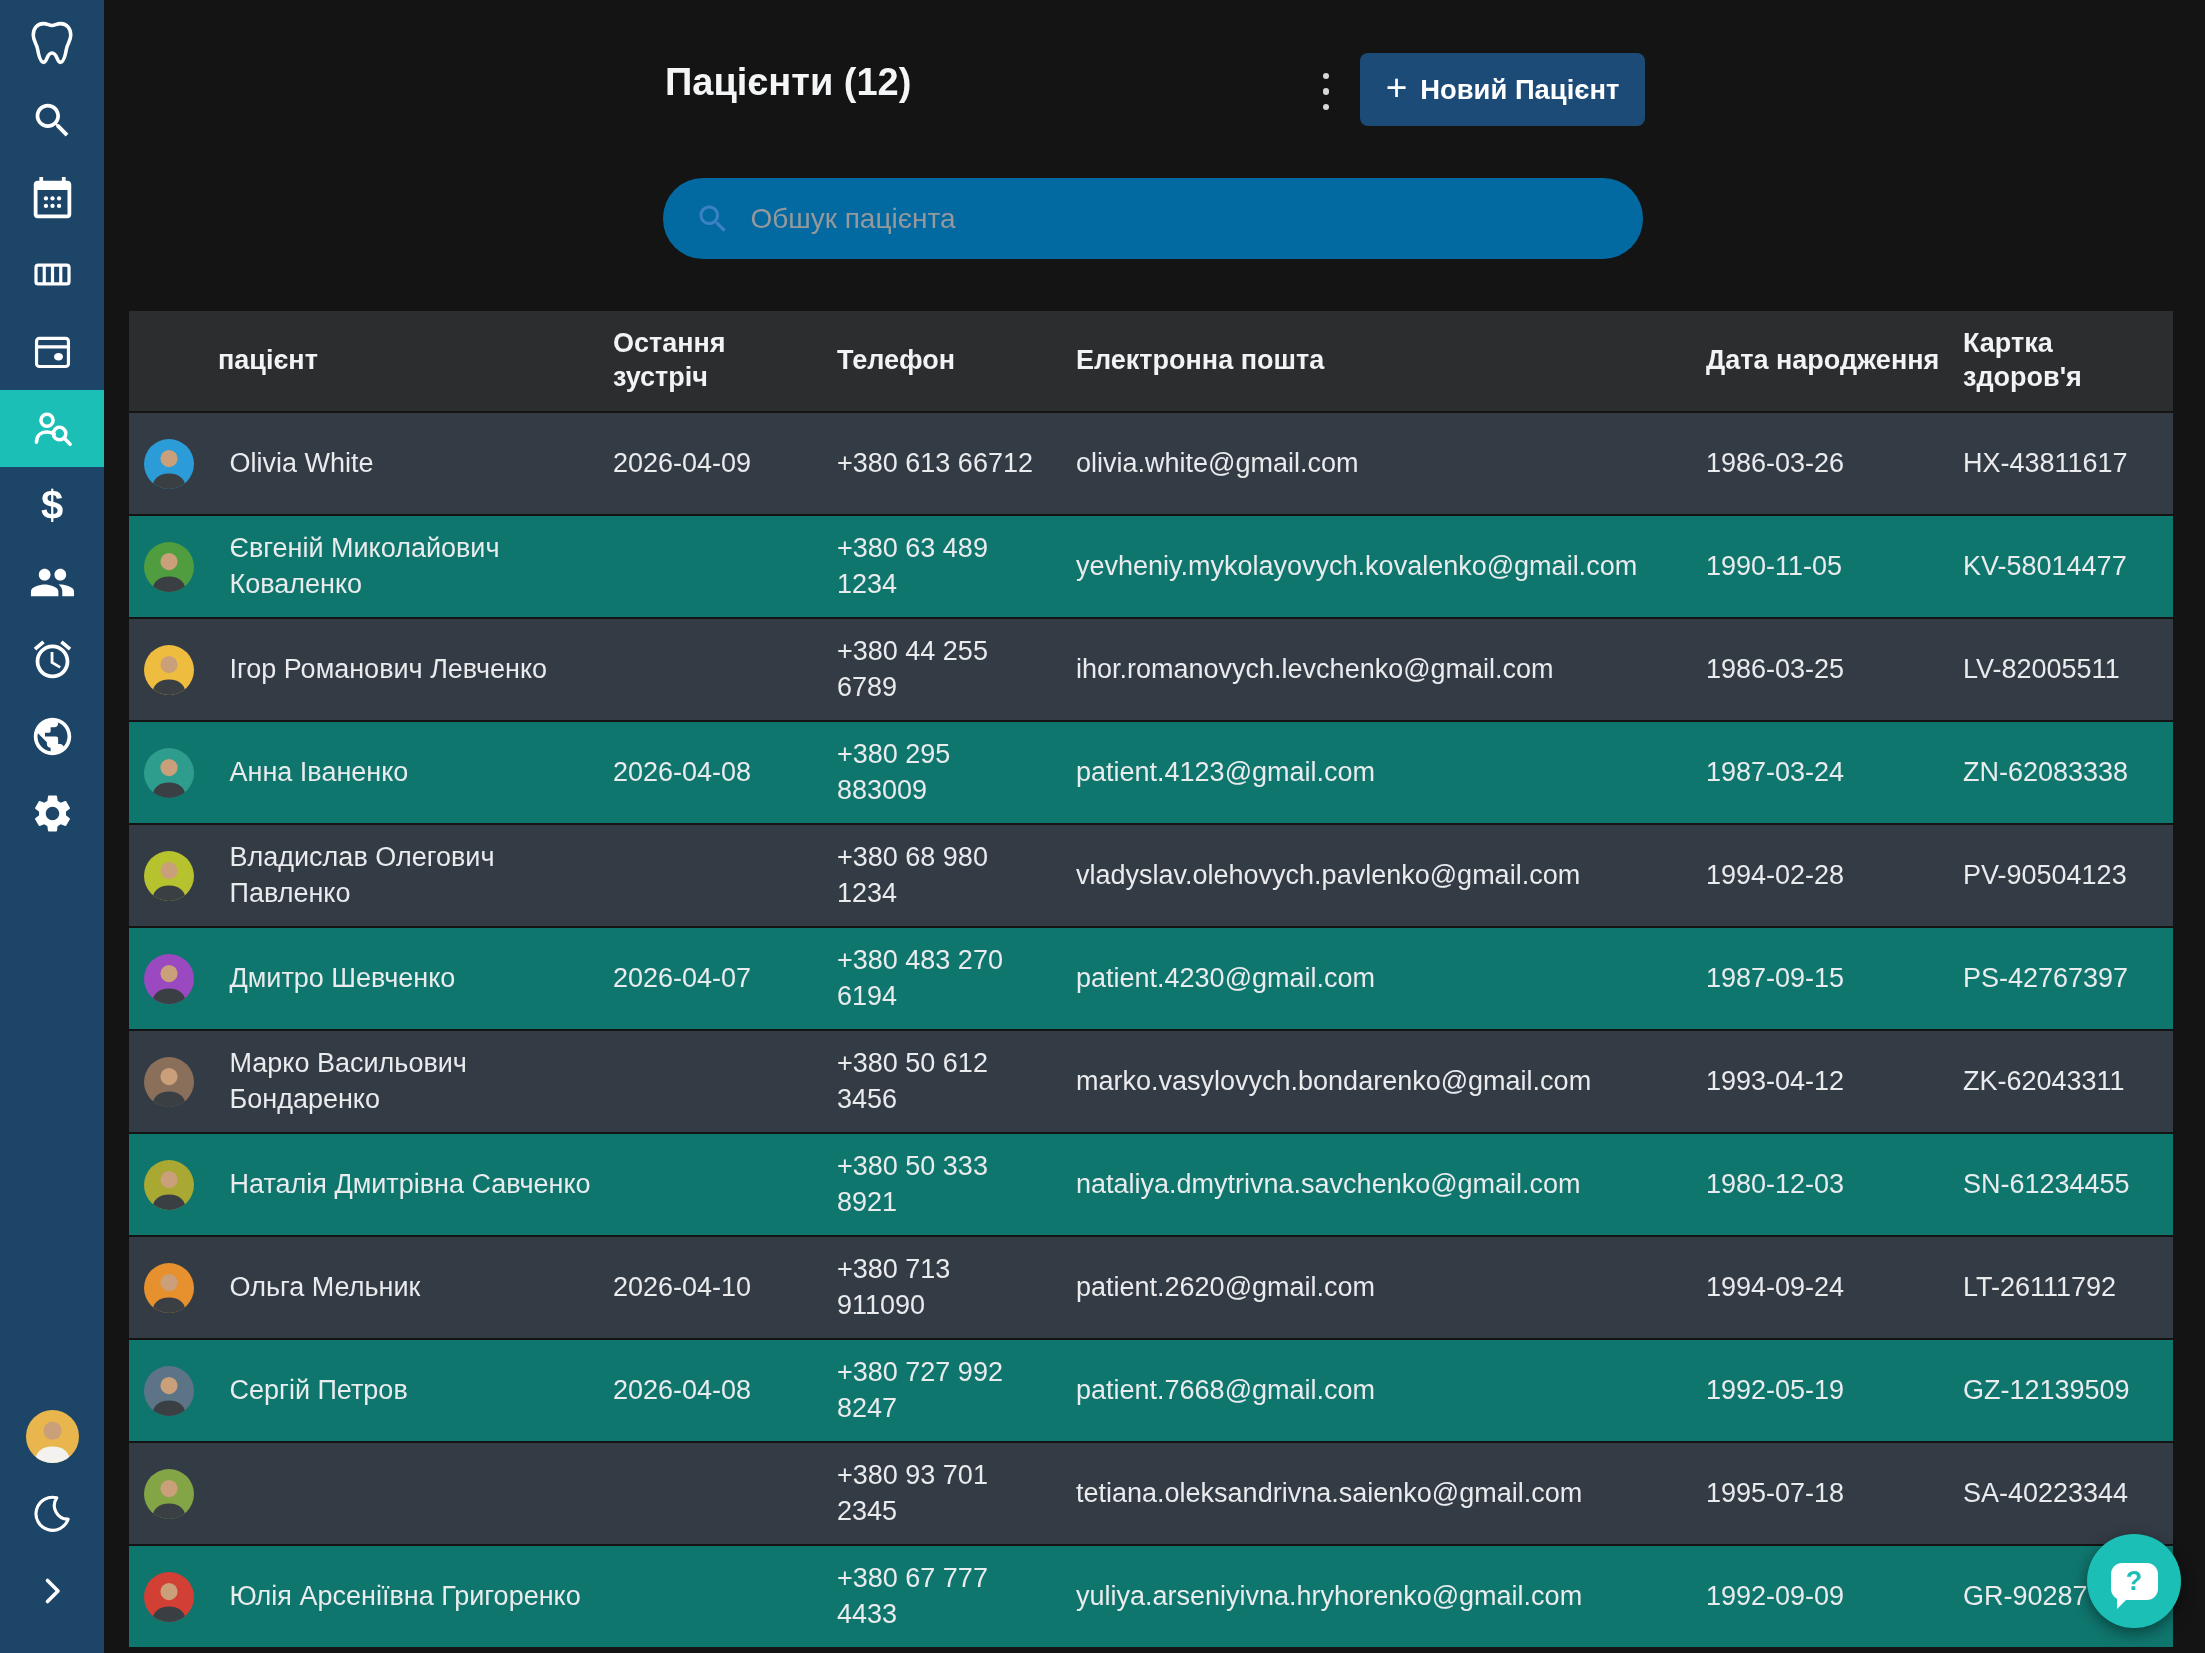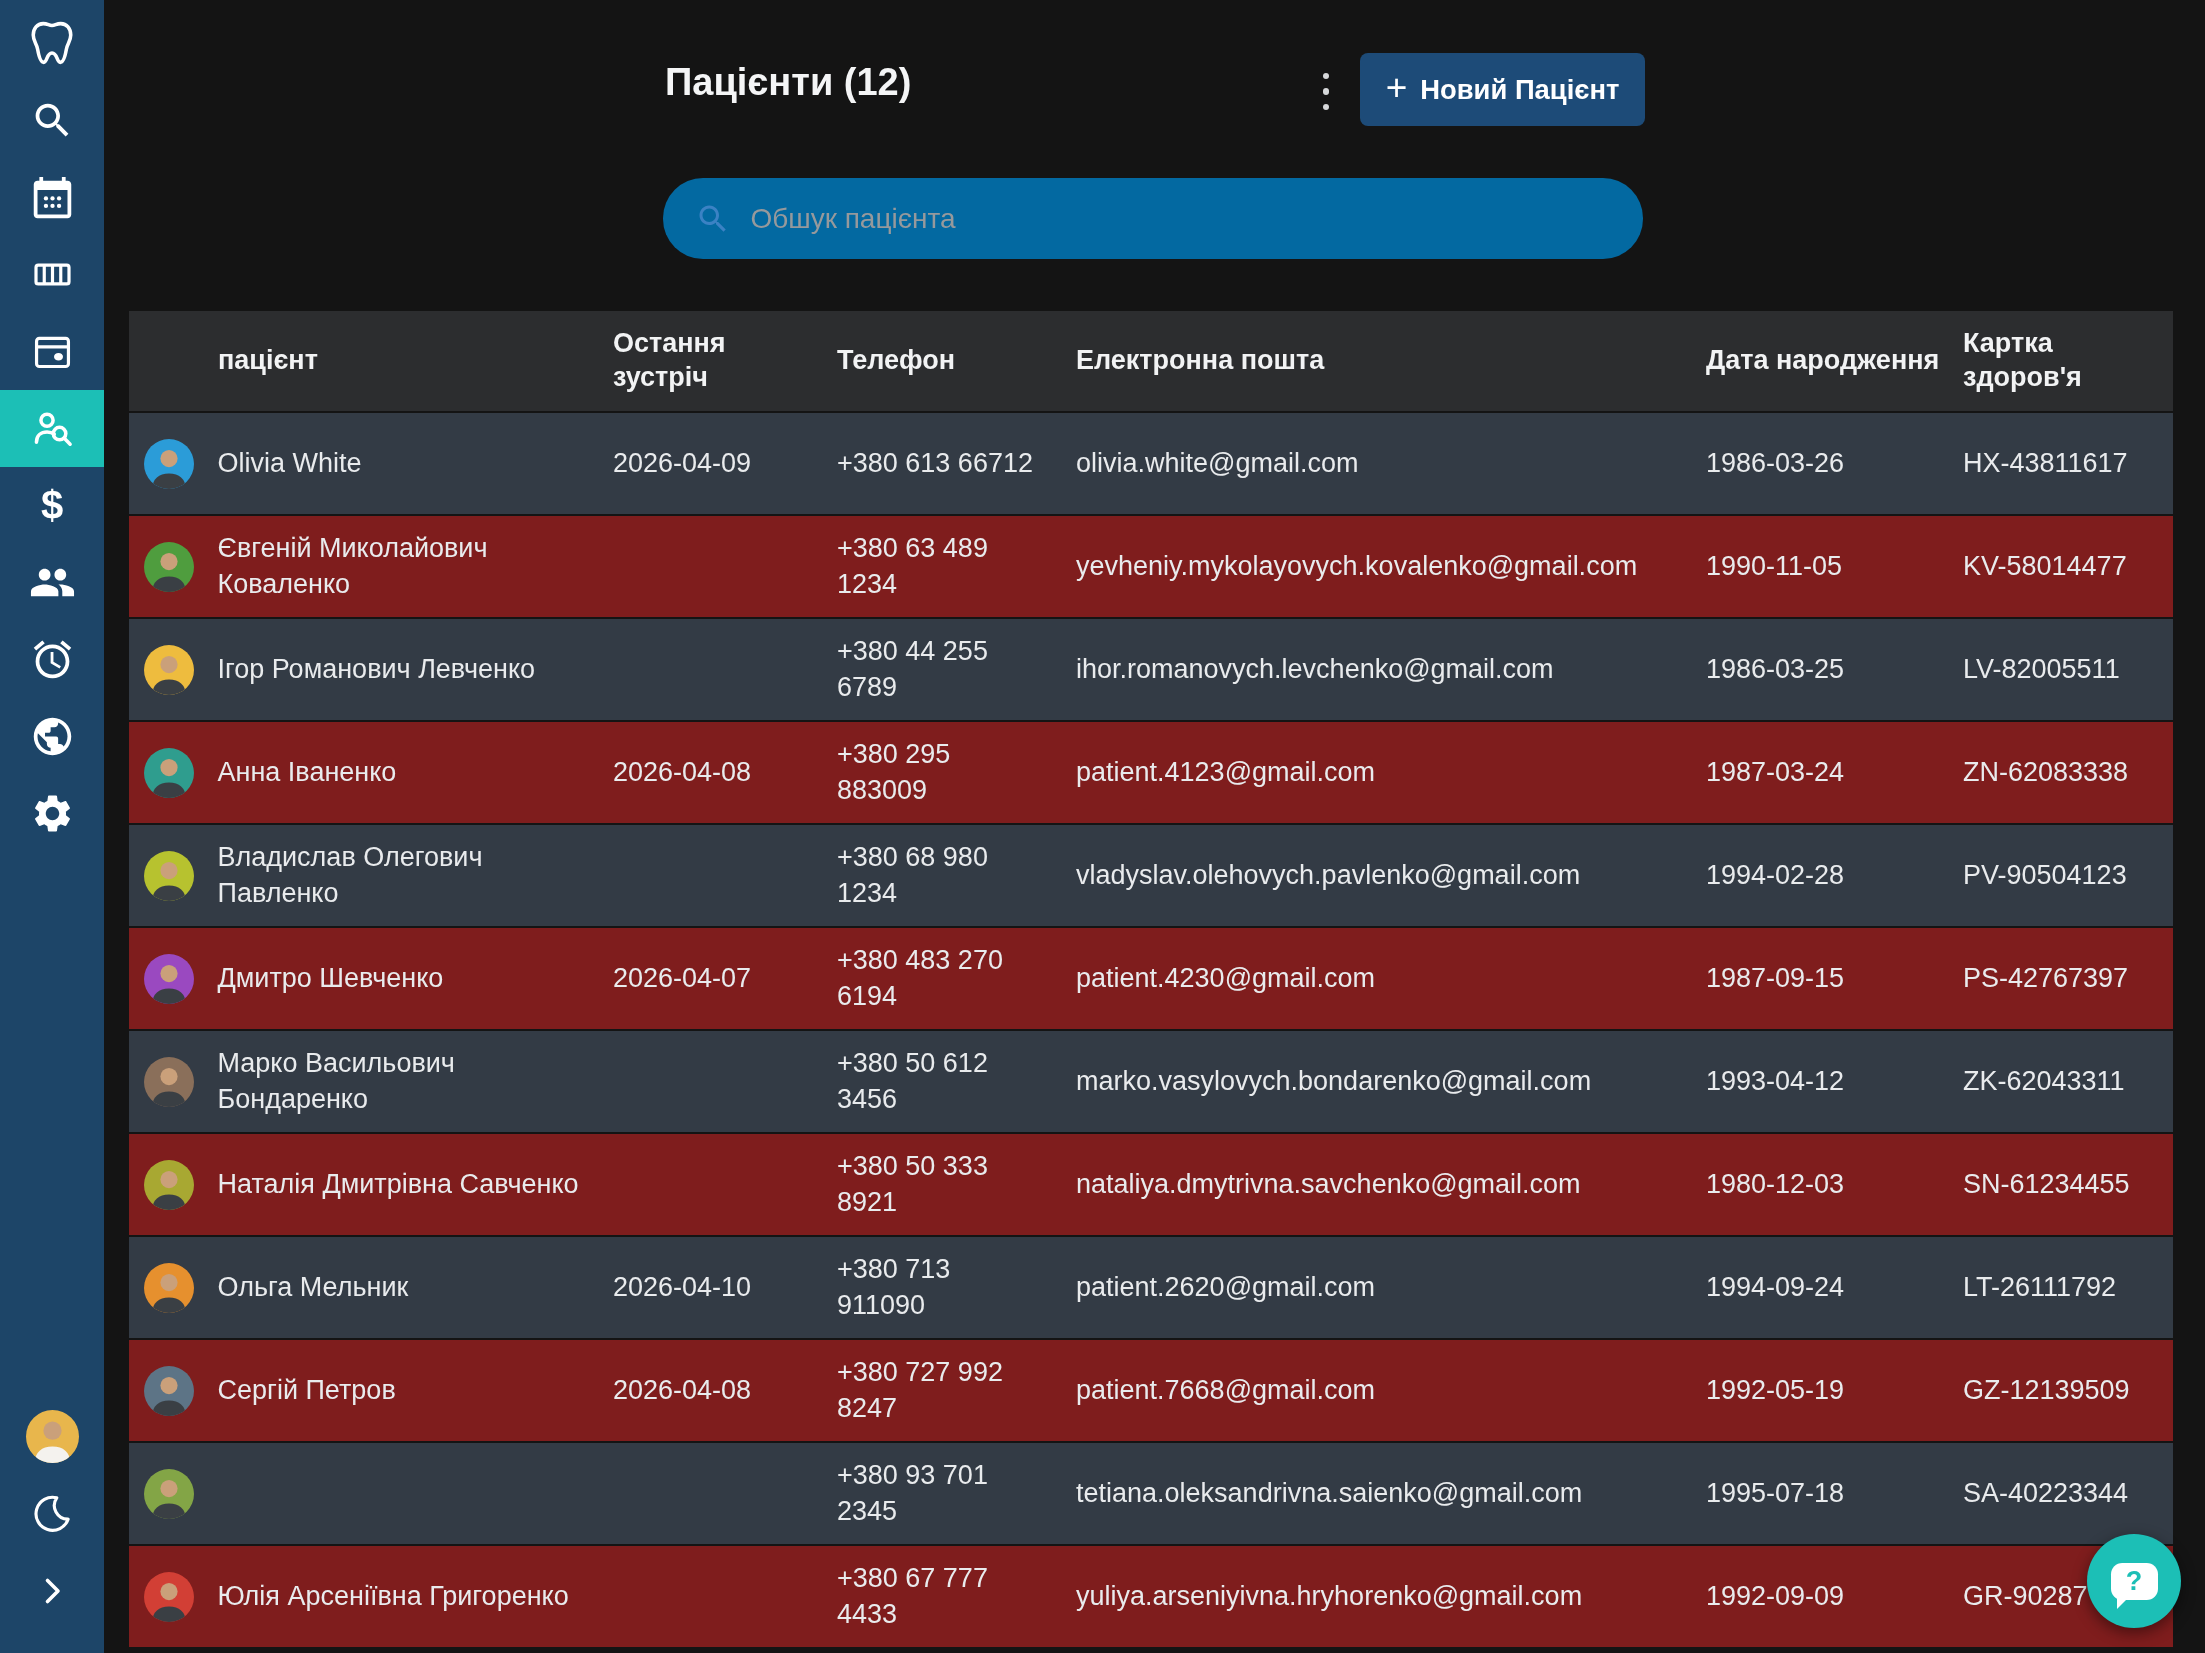--- a/index.html
+++ b/index.html
@@ -35,24 +35,24 @@
   .search-wrap input::placeholder { color:#96999c; }
 
   
   .table { position:absolute; left:25px; top:311px; width:2044px; }
   .grid-row { display:grid; grid-template-columns:484px 224px 239px 630px 257px 209px; align-items:center; }
   .thead { background:#2c2d2f; height:100px; font-weight:bold; color:#f2f3f4; font-size:27px; line-height:1.25; }
   .thead .cell { padding-right:19.4px; }
   .thead .cell.first { padding-left:89px; }
   .row { height:103px; border-top:2.4px solid #141414; color:#e9ebed; font-size:27px; line-height:1.3; cursor:pointer; }
   .row.odd  { background:#333b45; }
-  .row.even { background:#7f1d1d; }
+  .row.even { background:#0f766e; }
   .cell { padding-right:19.4px; overflow:hidden; }
   .cell.phone, .cell.name-text { white-space:pre-line; }
-  .patient-cell { display:flex; align-items:center; gap:24px; padding-left:14.5px; height:100%; }
+  .patient-cell { display:flex; align-items:center; gap:36px; padding-left:14.5px; height:100%; }
   .avatar { width:50px; height:50px; border-radius:50%; overflow:hidden; flex:0 0 auto; }
 
   
   .help-fab { position:absolute; left:2087px; top:1534px; width:94px; height:94px; border-radius:50%;
     background:#1cbfb6; display:flex; align-items:center; justify-content:center; cursor:pointer; z-index:9;
     box-shadow:0 4.8px 14.5px rgba(0,0,0,.45); }
   .bubble { position:relative; width:47px; height:37px; background:#fff; border-radius:11.3px;
     display:flex; align-items:center; justify-content:center; }
   .bubble:after { content:""; position:absolute; left:6.5px; bottom:-9.7px; border:7.3px solid transparent;
     border-top-color:#fff; border-left-color:#fff; }

